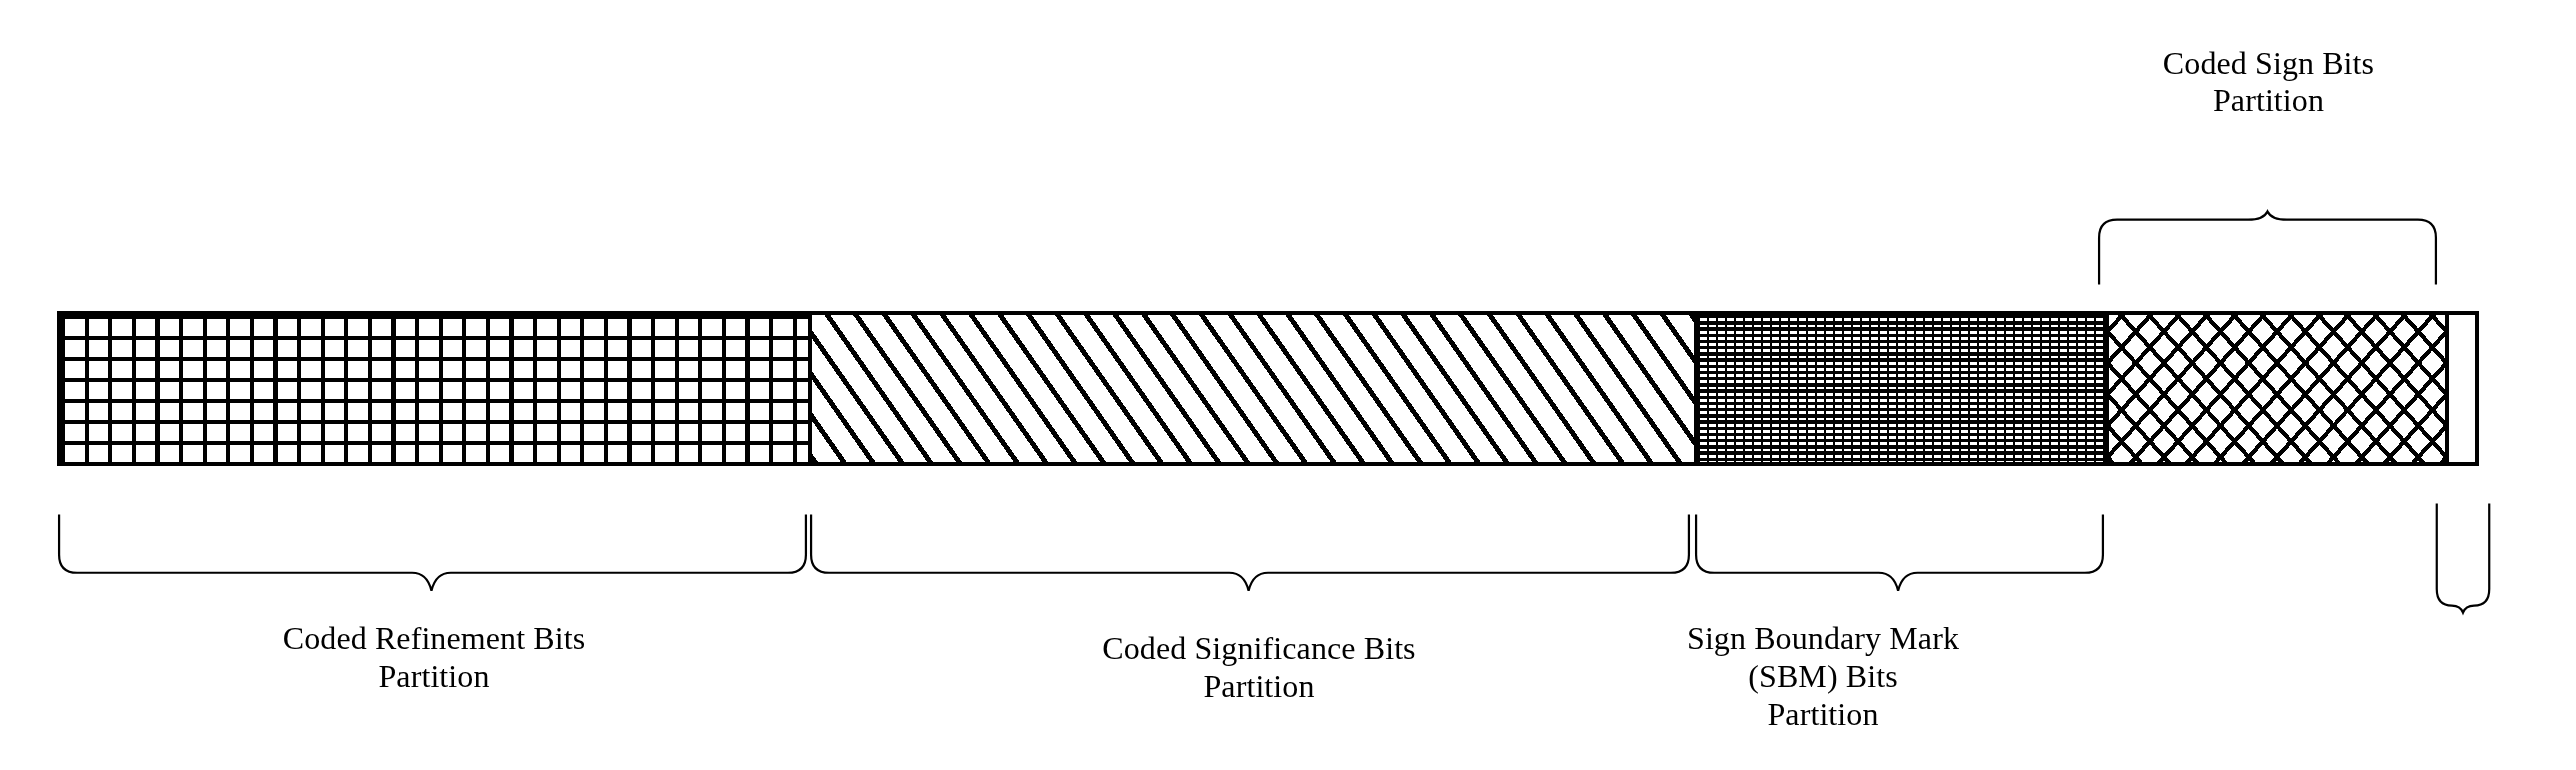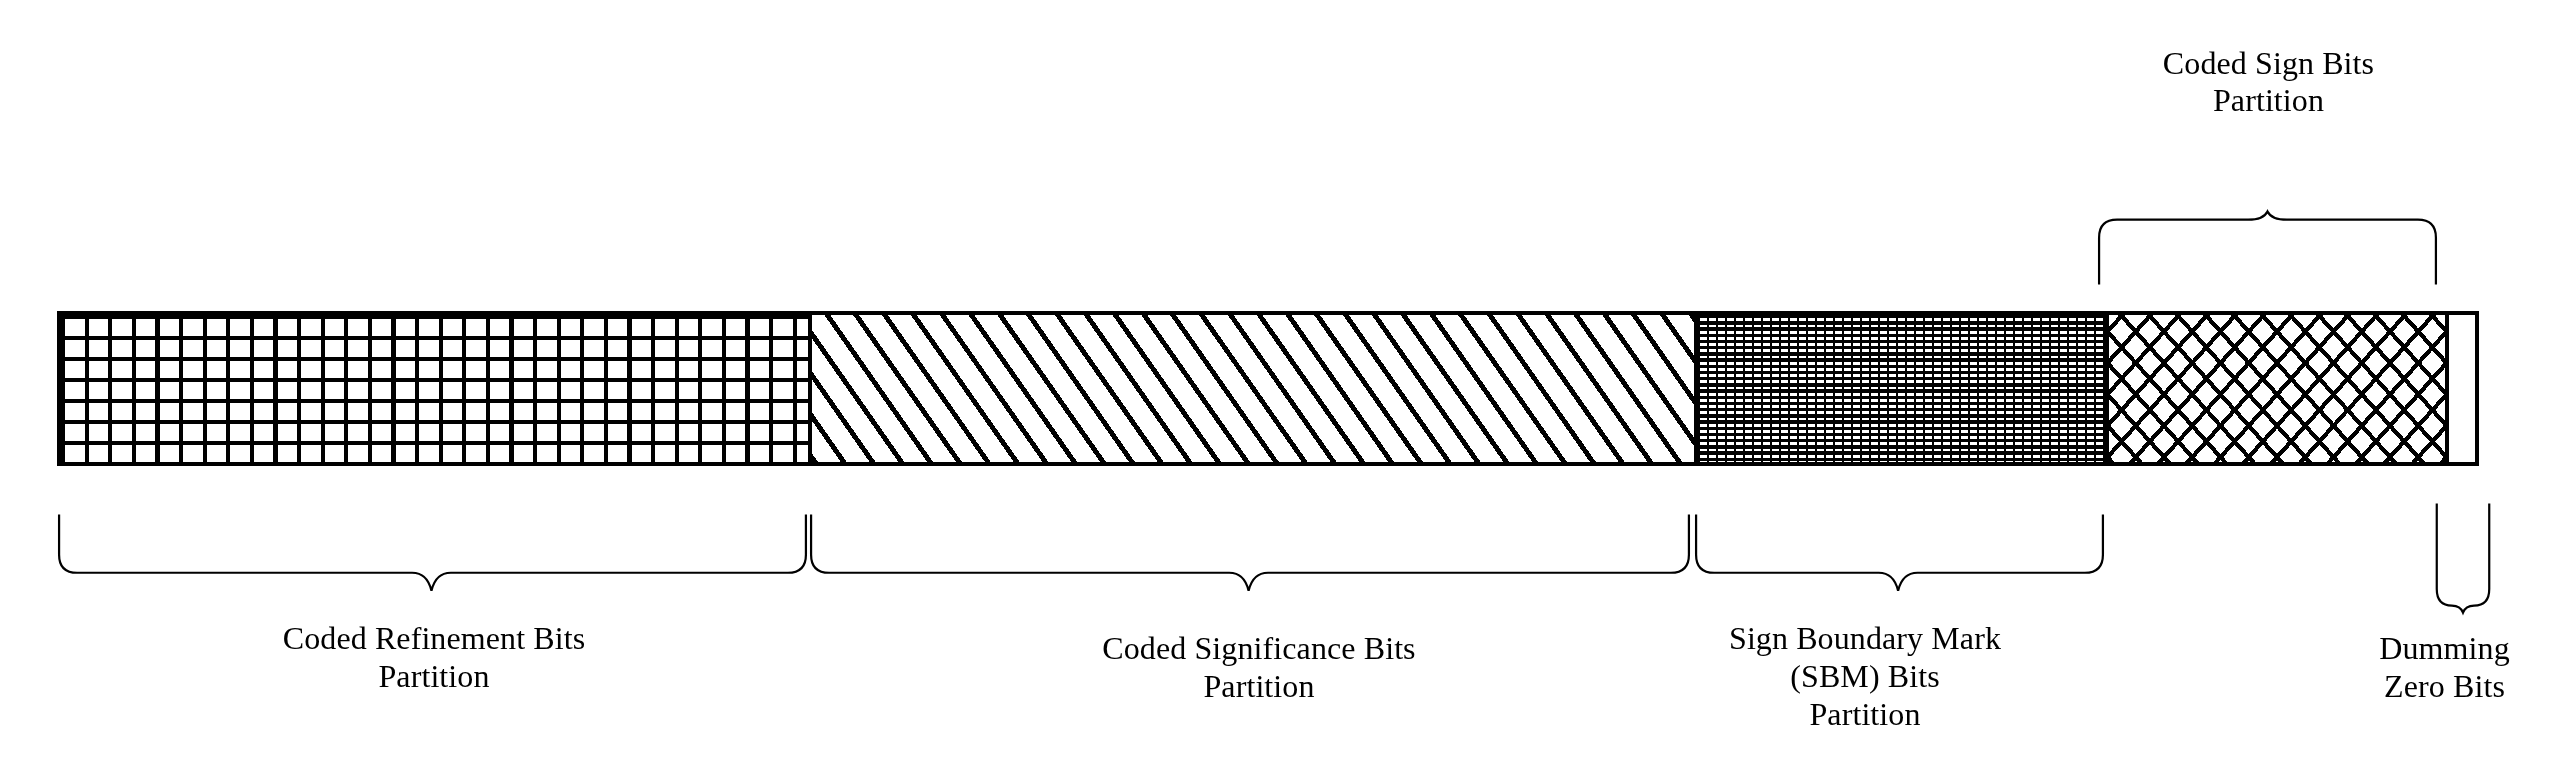--- a/index.html
+++ b/index.html
@@ -141,21 +141,19 @@
       <path d="M4,2 L4,126 Q4,150 26,150 Q38,150 42,160 Q46,150 58,150 Q80,150 80,126 L80,2"></path>
     </svg>
   </div>
 
   <div class="label" style="left:42px; top:588px; width:784px;">Coded Refinement Bits
 Partition</div>
 
   <div class="label" style="left:971px; top:598px; width:576px;">Coded  Significance Bits
 Partition</div>
 
-  <div class="label" style="left:1643px; top:588px; width:444px;">Sign Boundary Mark
+  <div class="label" style="left:1601px; top:588px; width:444px;">Sign Boundary Mark
 (SBM) Bits
 Partition</div>
 
-  <div class="label" style="left:2316px; top:598px; width:257px;">Dumming
-Zero Bits</div>
 
 </div>
 
 
 </body></html>

